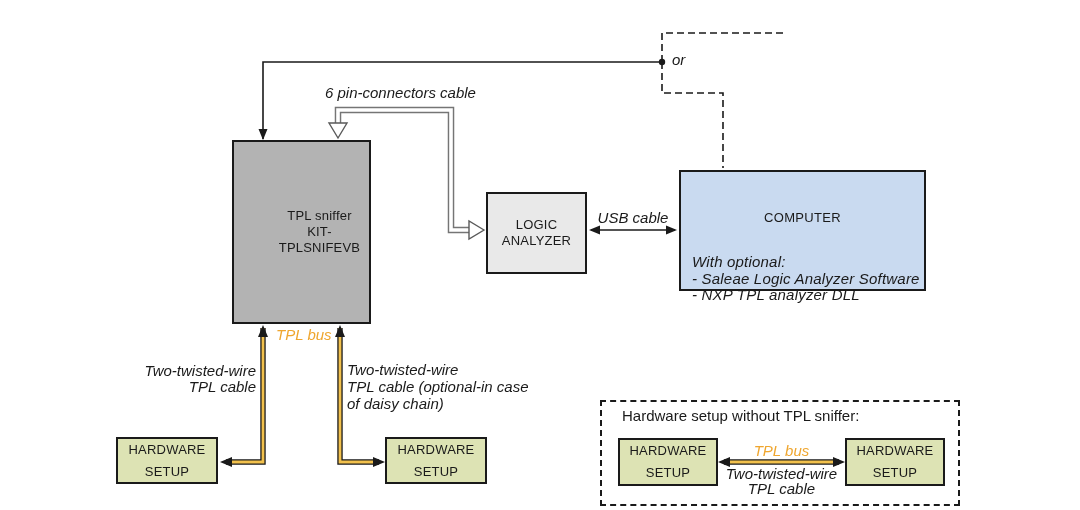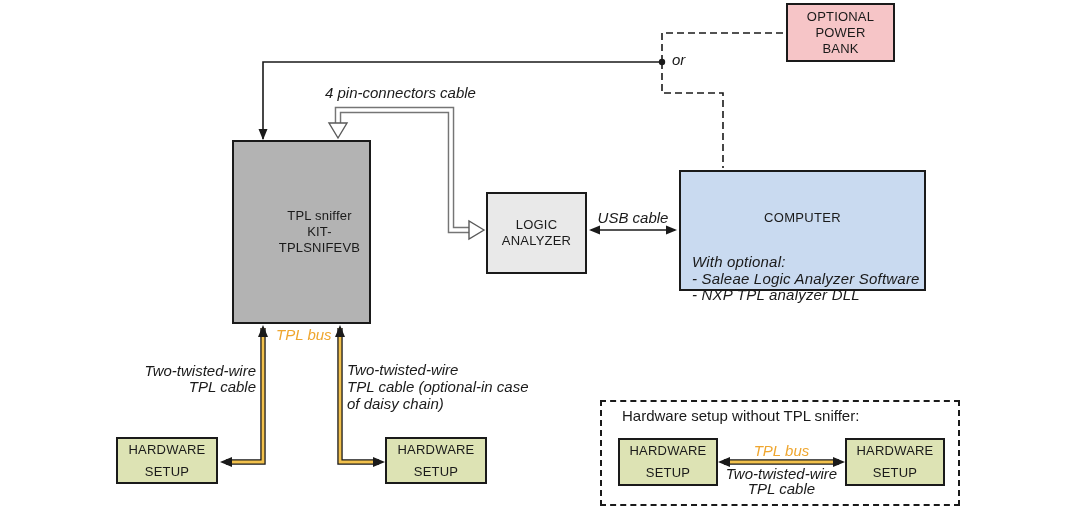--- a/index.html
+++ b/index.html
@@ -86,23 +86,20 @@
     </g>
 
     <g>
       <path d="M724,462 L839,462" fill="none" stroke="#1a1a1a" stroke-width="5.4"></path>
       <path d="M724,462 L839,462" fill="none" stroke="#f2c14d" stroke-width="2.8"></path>
       <polygon points="718,462 730,457 730,467" fill="#1a1a1a"></polygon>
       <polygon points="845,462 833,457 833,467" fill="#1a1a1a"></polygon>
     </g>
   </svg>
 
-  <div class="box box-power" style="left:786px;top:3px;width:109px;height:59px;">OPTIONAL
-POWER
-BANK</div>
 
   <div class="box box-sniffer" style="left:232px;top:140px;width:139px;height:184px;">TPL sniffer
 KIT-TPLSNIFEVB</div>
 
   <div class="box box-logic" style="left:486px;top:192px;width:101px;height:82px;">LOGIC
 ANALYZER</div>
 
   <div class="box box-computer" style="left:679px;top:170px;width:247px;height:121px;">
     <div class="computer-title">COMPUTER</div>
     <div class="computer-body">With optional:
@@ -118,21 +115,21 @@
 
   <div class="inset" style="left:600px;top:400px;width:360px;height:106px;">
     <div class="lbl lbl-upright" style="left:20px;top:6px;">Hardware setup without TPL sniffer:</div>
     <div class="box box-hw" style="left:16px;top:36px;width:100px;height:48px;">HARDWARE
 SETUP</div>
     <div class="box box-hw" style="left:243px;top:36px;width:100px;height:48px;">HARDWARE
 SETUP</div>
   </div>
 
 
-  <div class="lbl" style="left:325px;top:85px;">4 pin-connectors cable</div>
+  <div class="lbl" style="left:325px;top:85px;">6 pin-connectors cable</div>
 
   <div class="lbl lbl-center" style="left:589px;top:210px;width:88px;">USB cable</div>
 
   <div class="lbl" style="left:672px;top:52px;">or</div>
 
   <div class="lbl lbl-gold" style="left:276px;top:327px;">TPL bus</div>
 
   <div class="lbl lbl-right" style="left:126px;top:363px;width:130px;">Two-twisted-wire
 TPL cable</div>
 

